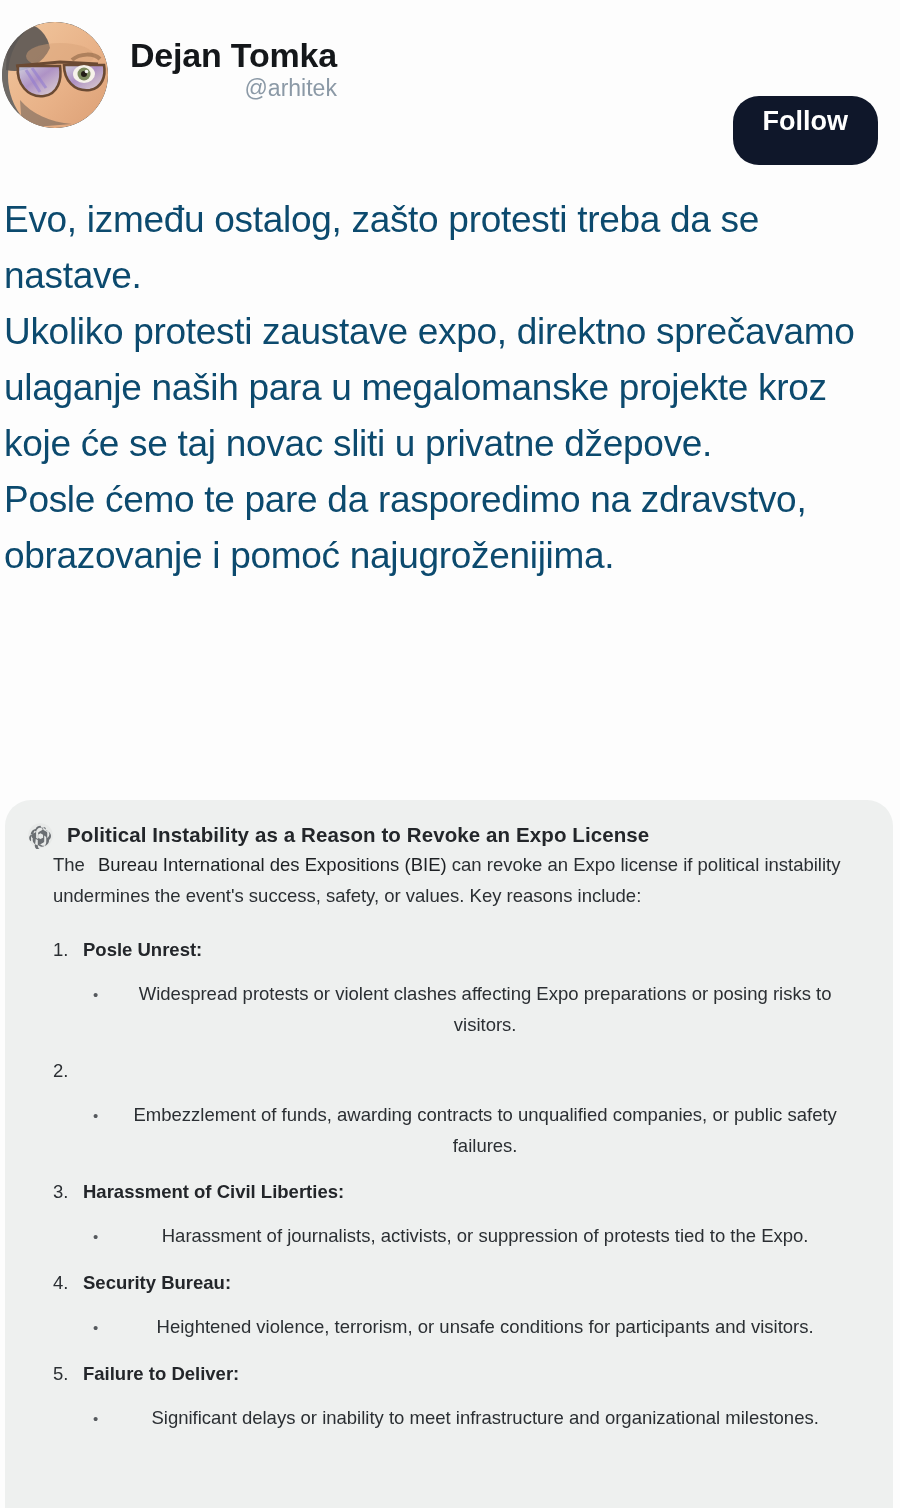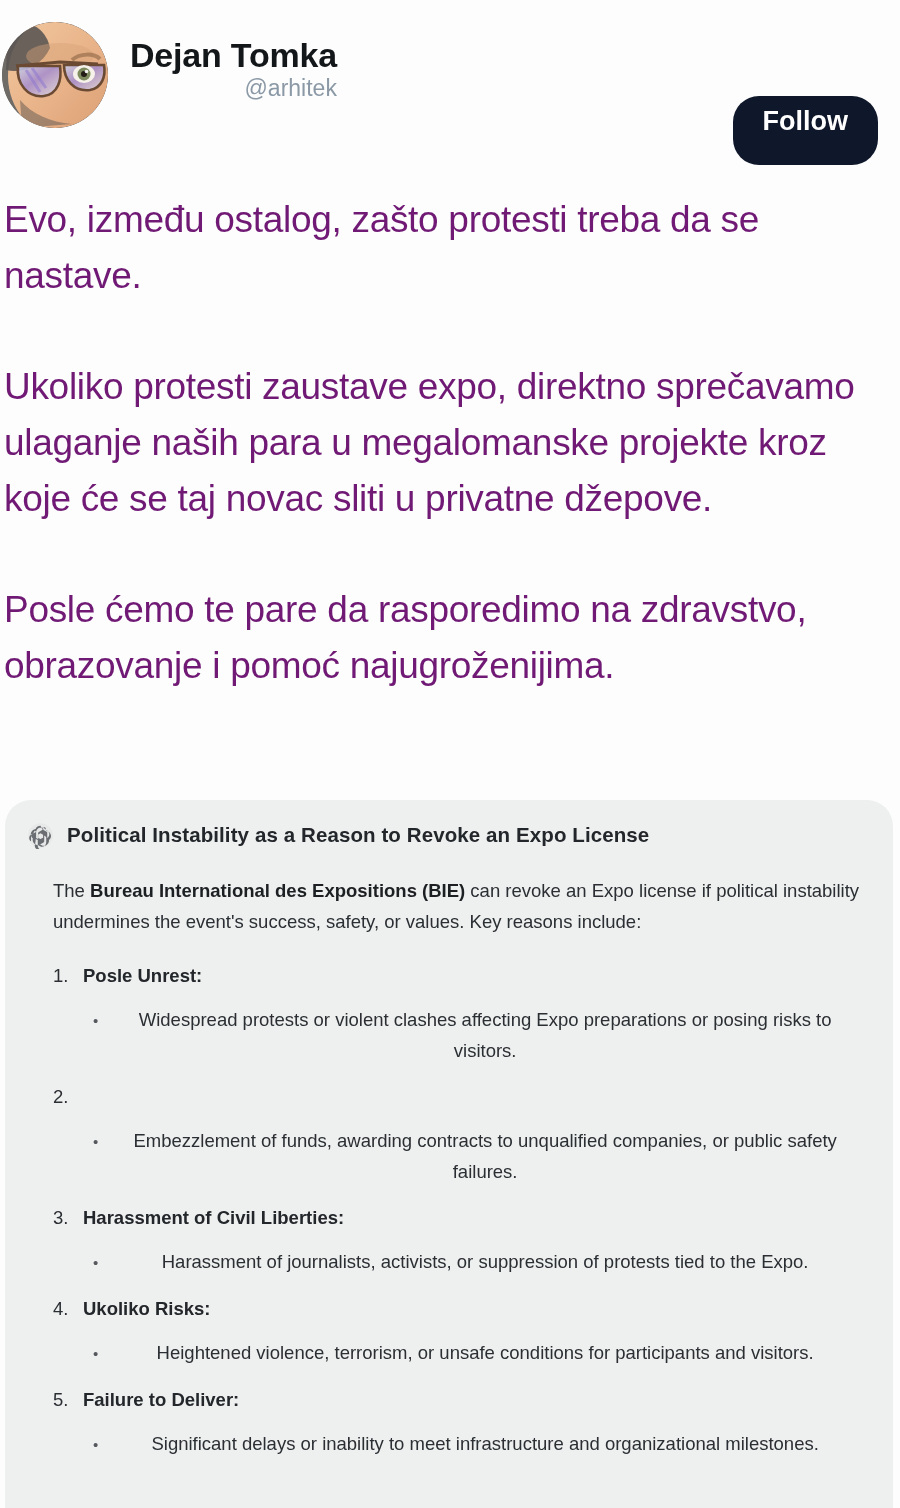--- a/index.html
+++ b/index.html
@@ -87,66 +87,65 @@
   .tweet-body {
     position: absolute;
     top: 192px;
     left: 4px;
     width: 892px;
   }
 
   .tweet-para {
     font-size: 37px;
     line-height: 56px;
-    color: #701a75;
+    color: #0c4a6e;
     letter-spacing: -0.3px;
     font-weight: 400;
   }
-  .tweet-para + .tweet-para { margin-top: 55px; }
+  .tweet-para + .tweet-para { }
 
   
   .card {
     position: absolute;
     left: 5px;
     top: 800px;
     width: 888px;
     height: 708px;
     background: #eef0ef;
     border-radius: 26px 26px 0 0;
     padding: 22px 26px 0 18px;
     overflow: hidden;
   }
 
   .card-head {
     display: flex;
     align-items: center;
     gap: 13px;
     padding-left: 4px;
-    margin-bottom: 26px;
   }
 
   .oai-icon { width: 27px; height: 27px; flex: 0 0 auto; display:block; }
 
   .card-title {
     font-size: 20.5px;
     font-weight: 700;
     color: #23262a;
     letter-spacing: 0.1px;
     line-height: 1.2;
   }
 
   .card-body { padding-left: 30px; padding-right: 6px; }
 
   .card-intro {
     font-size: 18.5px;
     line-height: 31px;
     color: #2b2f33;
     margin-bottom: 24px;
   }
-  .card-intro b { font-weight: 700; color: #1d2023; }
+  .card-intro b { font-weight: 400; color: #1d2023; margin-left: 8px; }
 
   .olist { list-style: none; }
 
   .oitem { margin-bottom: 6px; }
 
   .oitem-head {
     display: flex;
     align-items: baseline;
     gap: 10px;
     font-size: 18.5px;
@@ -278,21 +277,21 @@
           </div>
           <div class="subitem">
             <span class="sub-bullet">•</span>
             <span class="sub-text">Harassment of journalists, activists, or suppression of protests tied to the Expo.</span>
           </div>
         </li>
 
         <li class="oitem">
           <div class="oitem-head">
             <span class="oitem-num">4.</span>
-            <span class="oitem-title">Ukoliko Risks:</span>
+            <span class="oitem-title">Security Bureau:</span>
           </div>
           <div class="subitem">
             <span class="sub-bullet">•</span>
             <span class="sub-text">Heightened violence, terrorism, or unsafe conditions for participants and visitors.</span>
           </div>
         </li>
 
         <li class="oitem">
           <div class="oitem-head">
             <span class="oitem-num">5.</span>

